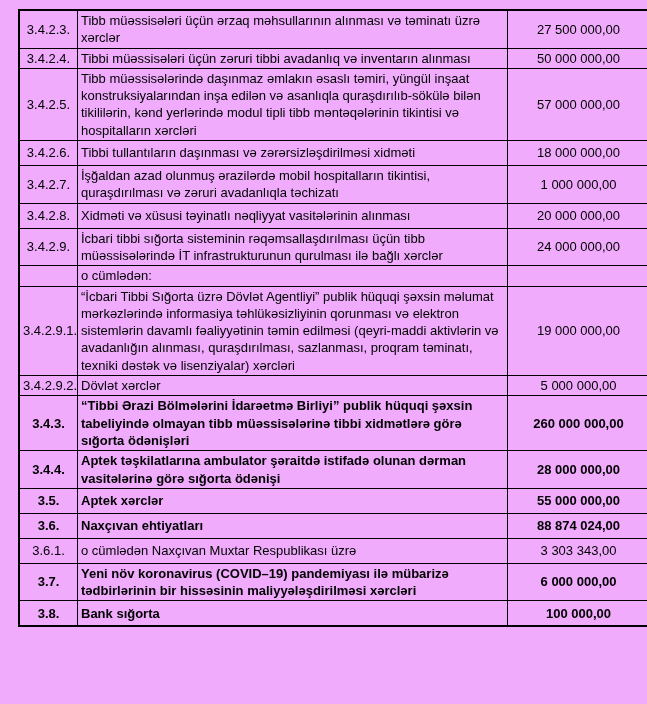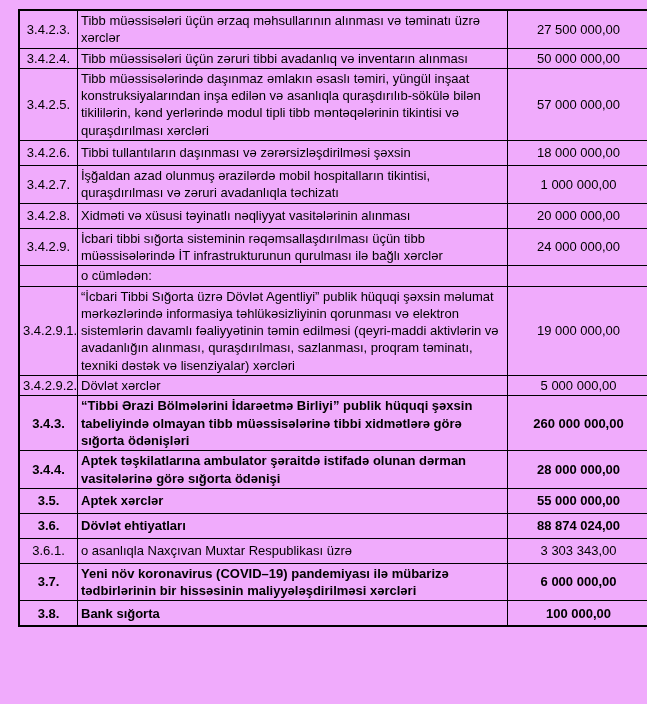--- a/index.html
+++ b/index.html
@@ -63,33 +63,33 @@
     <tbody>
 
       <tr>
         <td class="code">3.4.2.3.</td>
         <td class="desc">Tibb müəssisələri üçün ərzaq məhsullarının alınması və təminatı üzrə xərclər</td>
         <td class="amount">27 500 000,00</td>
       </tr>
 
       <tr>
         <td class="code">3.4.2.4.</td>
-        <td class="desc">Tibb müəssisələri üçün zəruri tibbi avadanlıq və inventarın alınması</td>
+        <td class="desc">Tibbi müəssisələri üçün zəruri tibbi avadanlıq və inventarın alınması</td>
         <td class="amount">50 000 000,00</td>
       </tr>
 
       <tr>
         <td class="code">3.4.2.5.</td>
-        <td class="desc">Tibb müəssisələrində daşınmaz əmlakın əsaslı təmiri, yüngül inşaat konstruksiyalarından inşa edilən və asanlıqla quraşdırılıb-sökülə bilən tikililərin, kənd yerlərində modul tipli tibb məntəqələrinin tikintisi və quraşdırılması xərcləri</td>
+        <td class="desc">Tibb müəssisələrində daşınmaz əmlakın əsaslı təmiri, yüngül inşaat konstruksiyalarından inşa edilən və asanlıqla quraşdırılıb-sökülə bilən tikililərin, kənd yerlərində modul tipli tibb məntəqələrinin tikintisi və hospitalların xərcləri</td>
         <td class="amount">57 000 000,00</td>
       </tr>
 
       <tr class="r1tall">
         <td class="code">3.4.2.6.</td>
-        <td class="desc">Tibbi tullantıların daşınması və zərərsizləşdirilməsi şəxsin</td>
+        <td class="desc">Tibbi tullantıların daşınması və zərərsizləşdirilməsi xidməti</td>
         <td class="amount">18 000 000,00</td>
       </tr>
 
       <tr>
         <td class="code">3.4.2.7.</td>
         <td class="desc">İşğaldan azad olunmuş ərazilərdə mobil hospitalların tikintisi, quraşdırılması və zəruri avadanlıqla təchizatı</td>
         <td class="amount">1 000 000,00</td>
       </tr>
 
       <tr class="r1tall">
@@ -135,27 +135,27 @@
       </tr>
 
       <tr class="bold r1tall">
         <td class="code">3.5.</td>
         <td class="desc">Aptek xərclər</td>
         <td class="amount">55 000 000,00</td>
       </tr>
 
       <tr class="bold r1tall">
         <td class="code">3.6.</td>
-        <td class="desc">Dövlət ehtiyatları</td>
+        <td class="desc">Naxçıvan ehtiyatları</td>
         <td class="amount">88 874 024,00</td>
       </tr>
 
       <tr class="r1tall">
         <td class="code">3.6.1.</td>
-        <td class="desc">o asanlıqla Naxçıvan Muxtar Respublikası üzrə</td>
+        <td class="desc">o cümlədən Naxçıvan Muxtar Respublikası üzrə</td>
         <td class="amount">3 303 343,00</td>
       </tr>
 
       <tr class="bold">
         <td class="code">3.7.</td>
         <td class="desc">Yeni növ koronavirus (COVID–19) pandemiyası ilə mübarizə tədbirlərinin bir hissəsinin maliyyələşdirilməsi xərcləri</td>
         <td class="amount">6 000 000,00</td>
       </tr>
 
       <tr class="bold r1tall">

